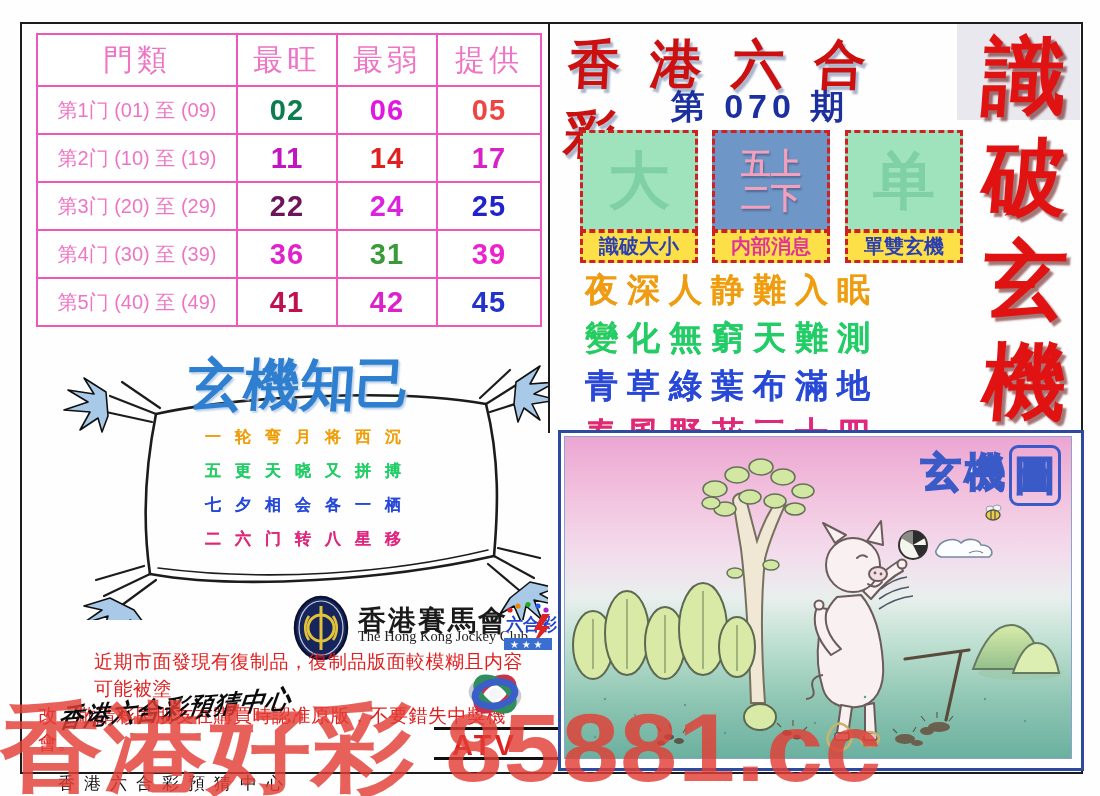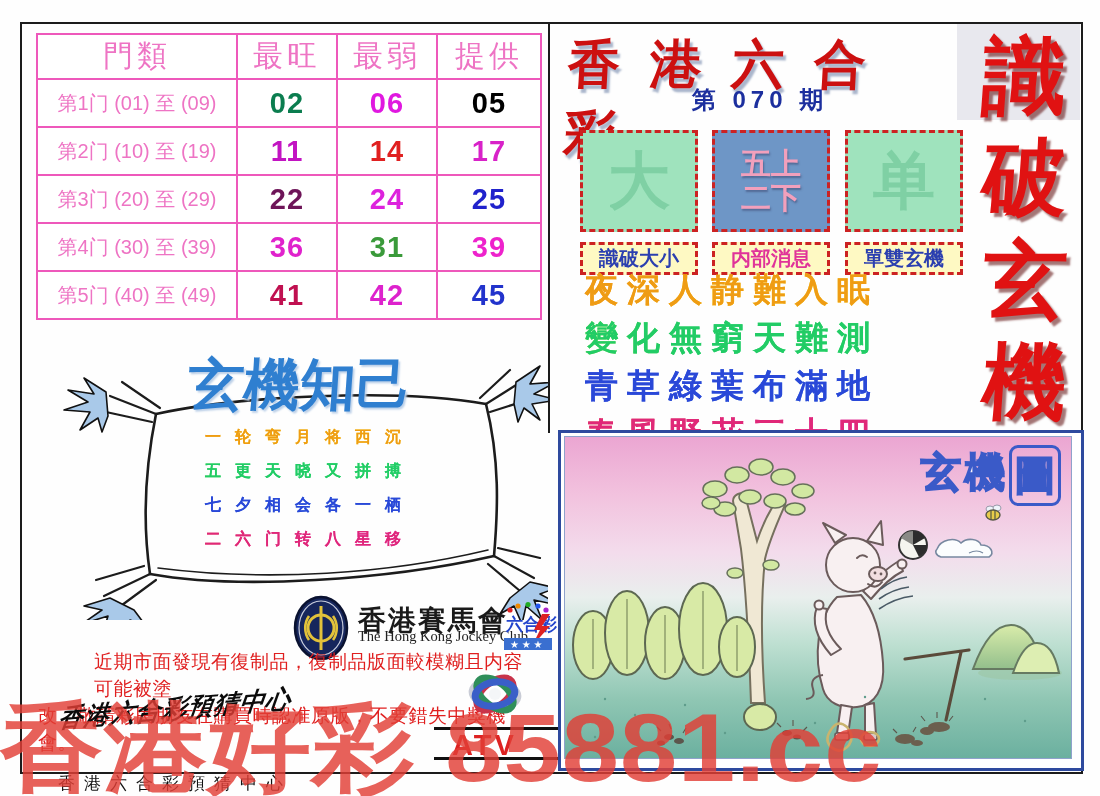--- a/index.html
+++ b/index.html
@@ -8,21 +8,21 @@
   .abs{position:absolute;}
 
   
   #outer-border{left:20px;top:22px;width:1059px;height:748px;border:2px solid #1c1c1c;}
   #mid-divider{left:548px;top:23px;width:2px;height:410px;background:#1c1c1c;}
   #gray-block{left:957px;top:24px;width:123px;height:96px;background:#e8e8ee;}
 
   
   #cat-table{left:36px;top:33px;border-collapse:collapse;table-layout:fixed;}
   #cat-table td{border:2px solid #ee58bb;text-align:center;vertical-align:middle;background:#fff;}
-  #cat-table .h{height:45px;font-size:30px;color:#ee74c4;letter-spacing:4px;}
+  #cat-table .h{height:52px;font-size:30px;color:#ee74c4;letter-spacing:4px;}
   #cat-table .r{height:48px;}
   .cat{font-size:20px;color:#ee74c4;white-space:nowrap;}
   .num{font-size:29px;font-weight:bold;letter-spacing:1px;}
 
   
   #banner-title{left:120px;top:348px;width:360px;text-align:center;font-size:56px;font-weight:bold;
       color:#2f7fd0;transform:skewX(-4deg);text-shadow:2px 2px 2px #bcd0e8;white-space:nowrap;}
   #banner-svg{left:48px;top:352px;}
   #left-poem{left:150px;top:420px;width:320px;text-align:center;font-weight:bold;}
   #left-poem .pline{font-size:16px;letter-spacing:14px;line-height:34px;white-space:nowrap;}
@@ -65,32 +65,32 @@
   #atv-line2{left:434px;top:757px;width:166px;}
   #atv-text{left:452px;top:729px;font-size:29px;font-weight:900;color:#dd2222;letter-spacing:3px;}
 
   
   #watermark{left:0px;top:684px;width:1100px;font-size:97px;font-weight:900;white-space:nowrap;
       color:rgba(226,62,54,0.82);letter-spacing:1px;transform:scaleX(1.06);transform-origin:left center;z-index:40;}
 
   
   #r-title{left:566px;top:30px;width:386px;display:flex;justify-content:space-between;
       font-size:52px;font-weight:bold;color:#cc1010;text-shadow:3px 4px 2px #aab6cc;transform:skewX(-3deg);}
-  #r-issue{left:620px;top:84px;width:280px;text-align:center;font-size:24px;font-weight:bold;
+  #r-issue{left:620px;top:84px;width:280px;text-align:center;font-size:34px;font-weight:bold;
       color:#1c2f9e;letter-spacing:5px;white-space:nowrap;}
 
   .pbox{width:112px;height:96px;border:3px dashed #cc2222;display:flex;align-items:center;
       justify-content:center;text-align:center;}
   .pbox.green{background:#9fe3bd;}
   .pbox.blue{background:#6e96c6;}
   .pbox .big-ch{font-size:62px;font-weight:bold;color:#7fd0a4;}
   .pbox .two-line{font-size:30px;font-weight:bold;line-height:34px;color:#f2a0bc;
       text-shadow:1px 2px 2px rgba(60,70,110,.55);}
-  .plabel{width:112px;height:27px;margin-top:12px;border:3px dashed #cc2222;display:flex;
-      align-items:center;justify-content:center;font-size:20px;font-weight:bold;background:#fef9c3;white-space:nowrap;}
+  .plabel{width:112px;height:27px;margin-top:0;border:3px dashed #cc2222;display:flex;
+      align-items:center;justify-content:center;font-size:20px;font-weight:bold;background:#fde047;white-space:nowrap;}
   .plabel.blue-t{color:#2b3fb0;}
   .plabel.mag-t{color:#e03399;}
   #pbox1{left:580px;top:130px;} #plab1{left:580px;top:230px;}
   #pbox2{left:712px;top:130px;} #plab2{left:712px;top:230px;}
   #pbox3{left:845px;top:130px;} #plab3{left:845px;top:230px;}
 
   #r-poem{left:585px;top:266px;width:380px;}
   #r-poem .pline{font-size:33px;letter-spacing:9px;line-height:48px;font-weight:bold;white-space:nowrap;}
 
   #v-title{left:966px;top:28px;width:118px;height:402px;display:flex;flex-direction:column;
@@ -123,21 +123,21 @@
         <tr class="h">
       <td style="width:196px;">門類</td>
       <td style="width:96px;">最旺</td>
       <td style="width:96px;">最弱</td>
       <td style="width:100px;">提供</td>
     </tr>
     <tr class="r">
       <td class="cat">第1门 (01) 至 (09)</td>
       <td class="num" style="color: rgb(11, 125, 79);">02</td>
       <td class="num" style="color: rgb(224, 24, 224);">06</td>
-      <td class="num" style="color: #000000;">05</td>
+      <td class="num" style="color: #ef4444;">05</td>
     </tr>
     <tr class="r">
       <td class="cat">第2门 (10) 至 (19)</td>
       <td class="num" style="color: rgb(194, 20, 194);">11</td>
       <td class="num" style="color: rgb(224, 32, 32);">14</td>
       <td class="num" style="color: rgb(216, 34, 200);">17</td>
     </tr>
     <tr class="r">
       <td class="cat">第3门 (20) 至 (29)</td>
       <td class="num" style="color: rgb(110, 20, 88);">22</td>

